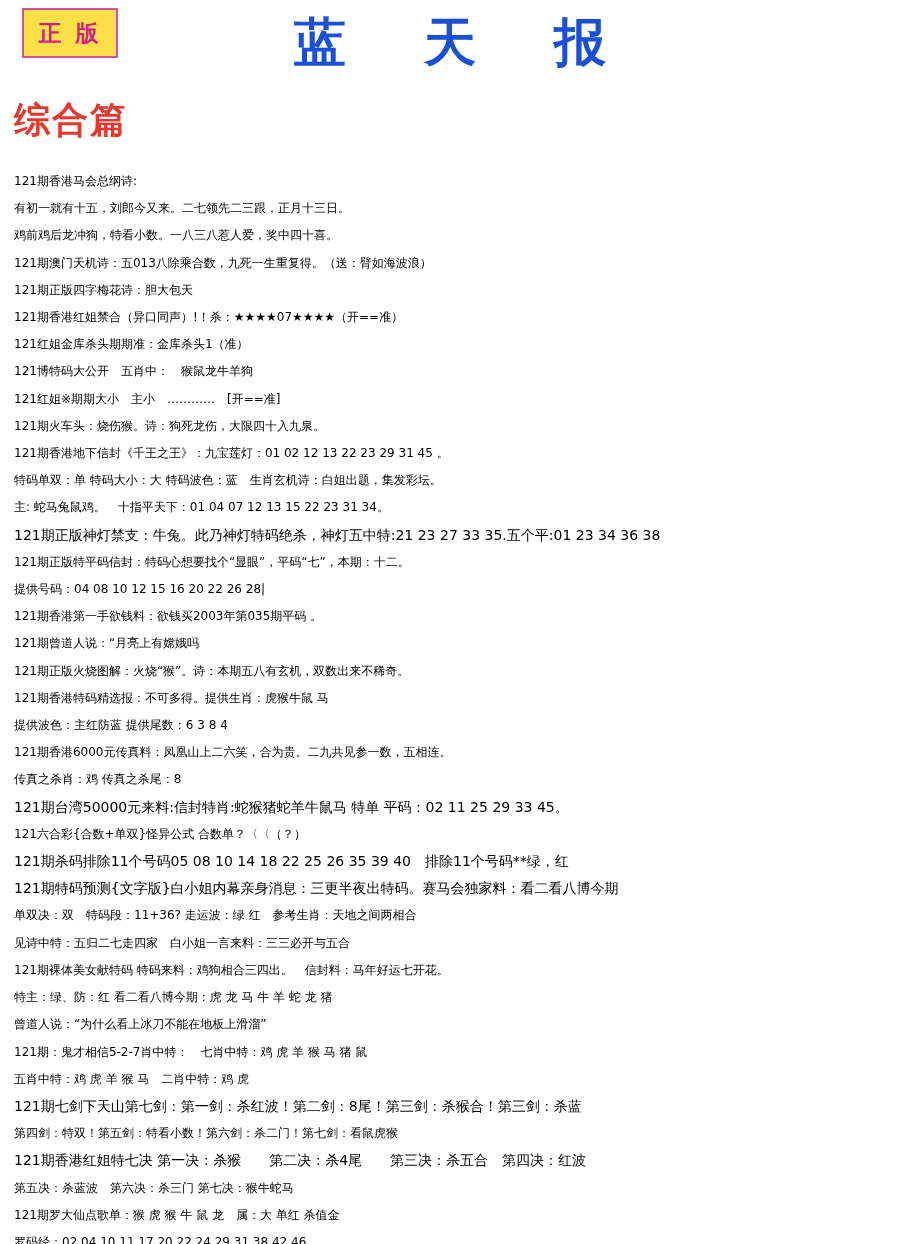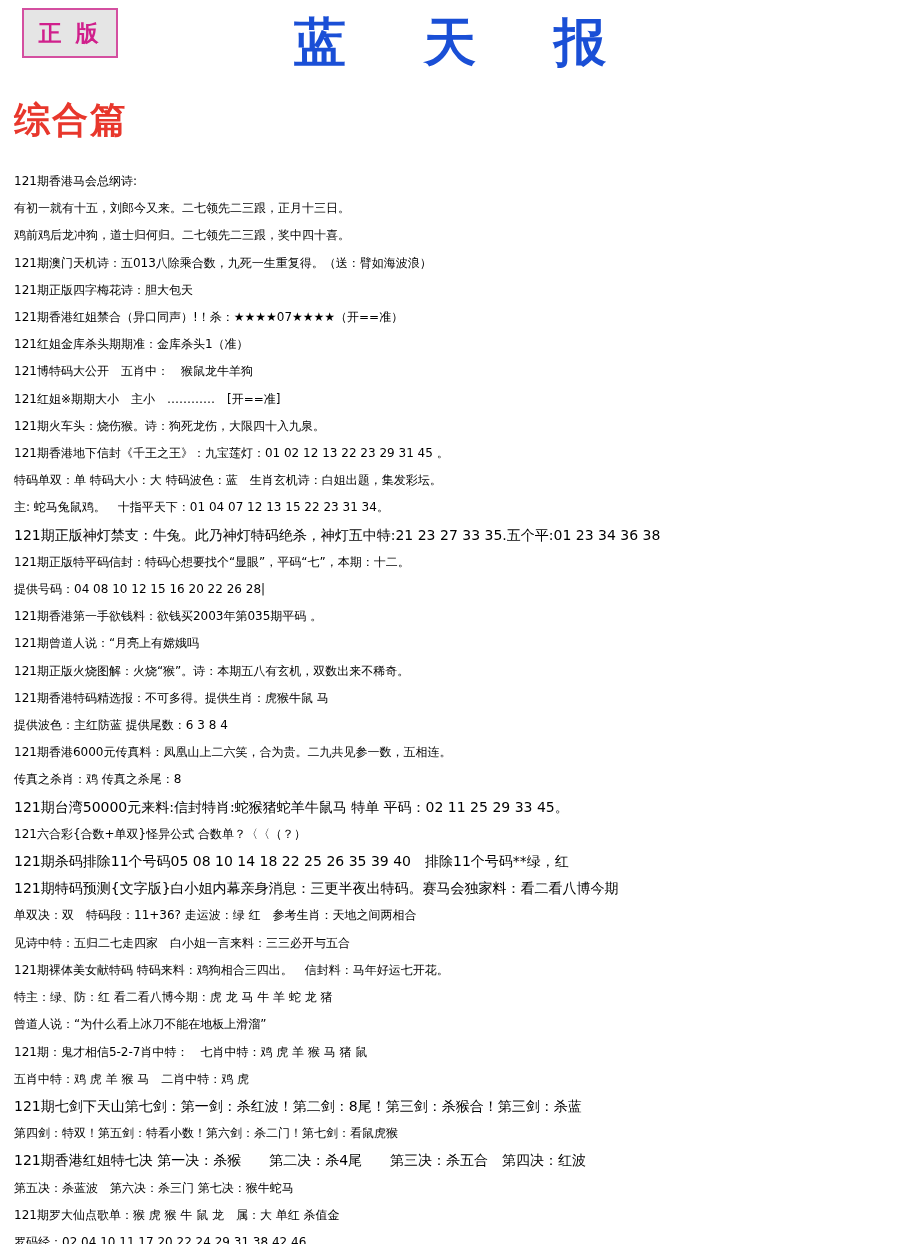--- a/index.html
+++ b/index.html
@@ -27,21 +27,21 @@
     position: relative;
     height: 92px;
   }
   .badge {
     position: absolute;
     left: 8px;
     top: 8px;
     width: 92px;
     height: 46px;
     border: 2px solid #d44fa0;
-    background: #e5e5e5;
+    background: #fde047;
     color: #d0208c;
     font-size: 23px;
     font-weight: bold;
     letter-spacing: 3px;
     display: flex;
     align-items: center;
     justify-content: center;
     font-family: "DejaVu Sans", "Liberation Sans", sans-serif;
   }
   .main-title {
@@ -89,21 +89,21 @@
   <div class="header">
     <div class="badge">正 版</div>
     <div class="main-title">蓝 天 报</div>
   </div>
 
   <div class="section-title">综合篇</div>
 
   <div class="content">
     <div class="line">121期香港马会总纲诗:</div>
     <div class="line">有初一就有十五，刘郎今又来。二七领先二三跟，正月十三日。</div>
-    <div class="line">鸡前鸡后龙冲狗，道士归何归。二七领先二三跟，奖中四十喜。</div>
+    <div class="line">鸡前鸡后龙冲狗，特看小数。一八三八惹人爱，奖中四十喜。</div>
     <div class="line">121期澳门天机诗：五013八除乘合数，九死一生重复得。（送：臂如海波浪）</div>
     <div class="line">121期正版四字梅花诗：胆大包天</div>
     <div class="line">121期香港红姐禁合（异口同声）!！杀：★★★★07★★★★（开==准）</div>
     <div class="line">121红姐金库杀头期期准：金库杀头1（准）</div>
     <div class="line">121博特码大公开　五肖中：　猴鼠龙牛羊狗</div>
     <div class="line">121红姐※期期大小　主小　…………　[开==准]</div>
     <div class="line">121期火车头：烧伤猴。诗：狗死龙伤，大限四十入九泉。</div>
     <div class="line">121期香港地下信封《千王之王》：九宝莲灯：01 02 12 13 22 23 29 31 45 。</div>
     <div class="line">特码单双：单 特码大小：大 特码波色：蓝　生肖玄机诗：白姐出题，集发彩坛。</div>
     <div class="line">主: 蛇马兔鼠鸡。　十指平天下：01 04 07 12 13 15 22 23 31 34。</div>

